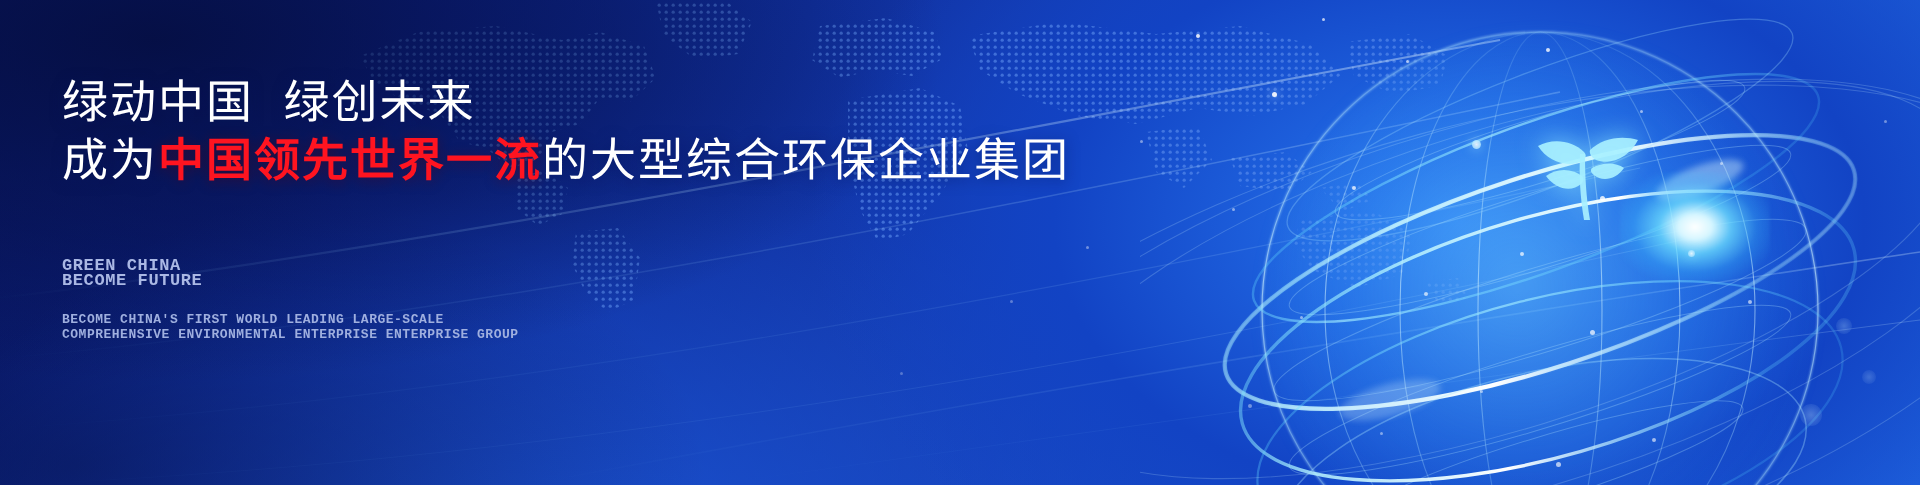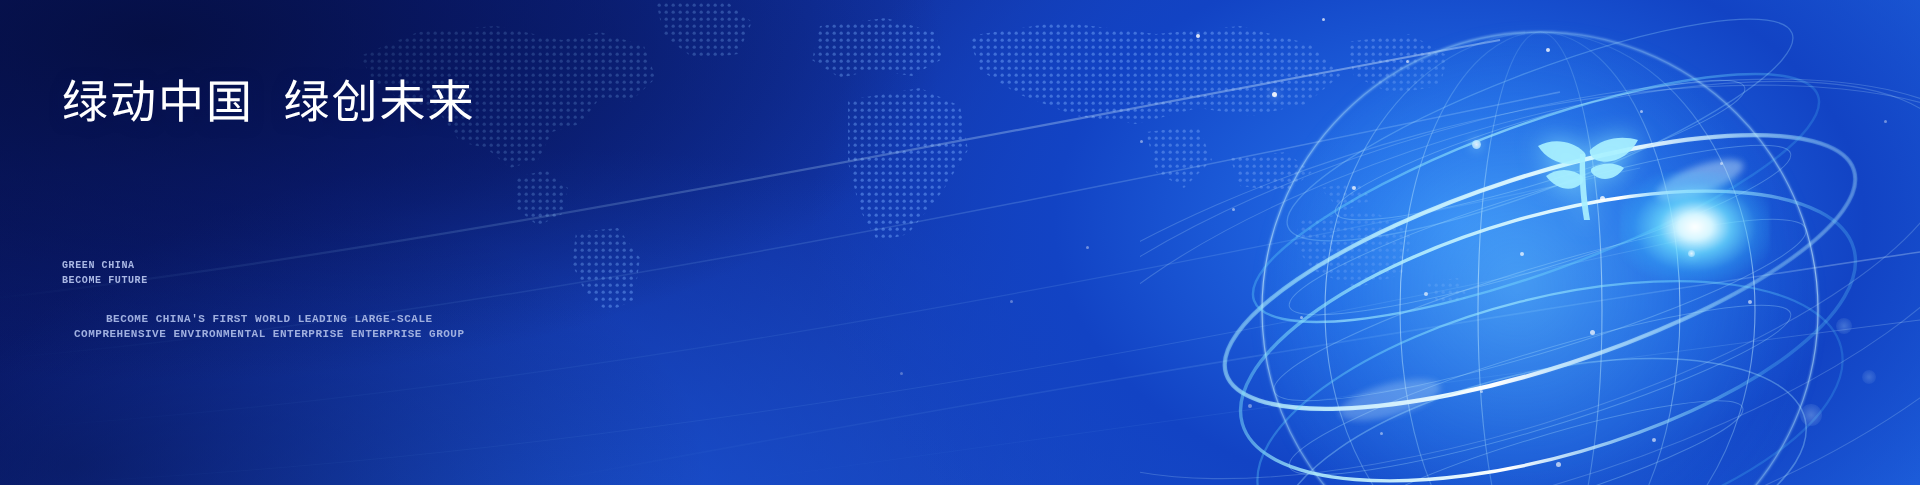--- a/index.html
+++ b/index.html
@@ -94,33 +94,32 @@
     white-space:nowrap;
     text-shadow:0 2px 14px rgba(0,20,90,.55);
   }
   .headline .l1{display:block;}
   .headline .l2{display:block; margin-top:2px;}
   .hl-red{color:#ff1420; font-weight:700; text-shadow:0 2px 14px rgba(90,0,10,.45);}
 
   .en-block-a{
     position:absolute; left:0; top:258px;
     color:#aab8e4;
-    font-size:10px;
+    font-size:17px;
     font-weight:700;
     line-height:15px;
     letter-spacing:.6px;
   }
   .en-block-b{
-    position:absolute; left:12px; top:312px;
+    position:absolute; left:0; top:312px;
     color:#9fafdf;
-    font-size:11px;
+    font-size:13px;
     font-weight:700;
     line-height:15px;
     letter-spacing:.5px;
-    text-align:center;
   }
   .en-line{display:block; white-space:nowrap;}
 </style>
 </head>
 <body>
 
 <div class="banner">
 
   <div class="bg-base"></div>
 
@@ -324,20 +323,21 @@
     <span class="p" style="left:900px;top:372px;width:3px;height:3px;opacity:.28;"></span>
     <span class="p" style="left:1248px;top:404px;width:4px;height:4px;opacity:.4;"></span>
     <span class="p" style="left:1720px;top:162px;width:3px;height:3px;opacity:.5;"></span>
     <span class="p" style="left:1884px;top:120px;width:3px;height:3px;opacity:.4;"></span>
   </div>
 
   <div class="copy">
 
     <div class="headline">
       <span class="l1">绿动中国 绿创未来</span>
+      <span class="l2"><span>成为</span><span class="hl-red">中国领先世界一流</span><span>的大型综合环保企业集团</span></span>
     </div>
 
     <div class="en-block-a">
       <span class="en-line">GREEN CHINA</span>
       <span class="en-line">BECOME FUTURE</span>
     </div>
 
     <div class="en-block-b">
       <span class="en-line">BECOME CHINA'S FIRST WORLD LEADING LARGE-SCALE</span>
       <span class="en-line">COMPREHENSIVE ENVIRONMENTAL ENTERPRISE ENTERPRISE GROUP</span>

